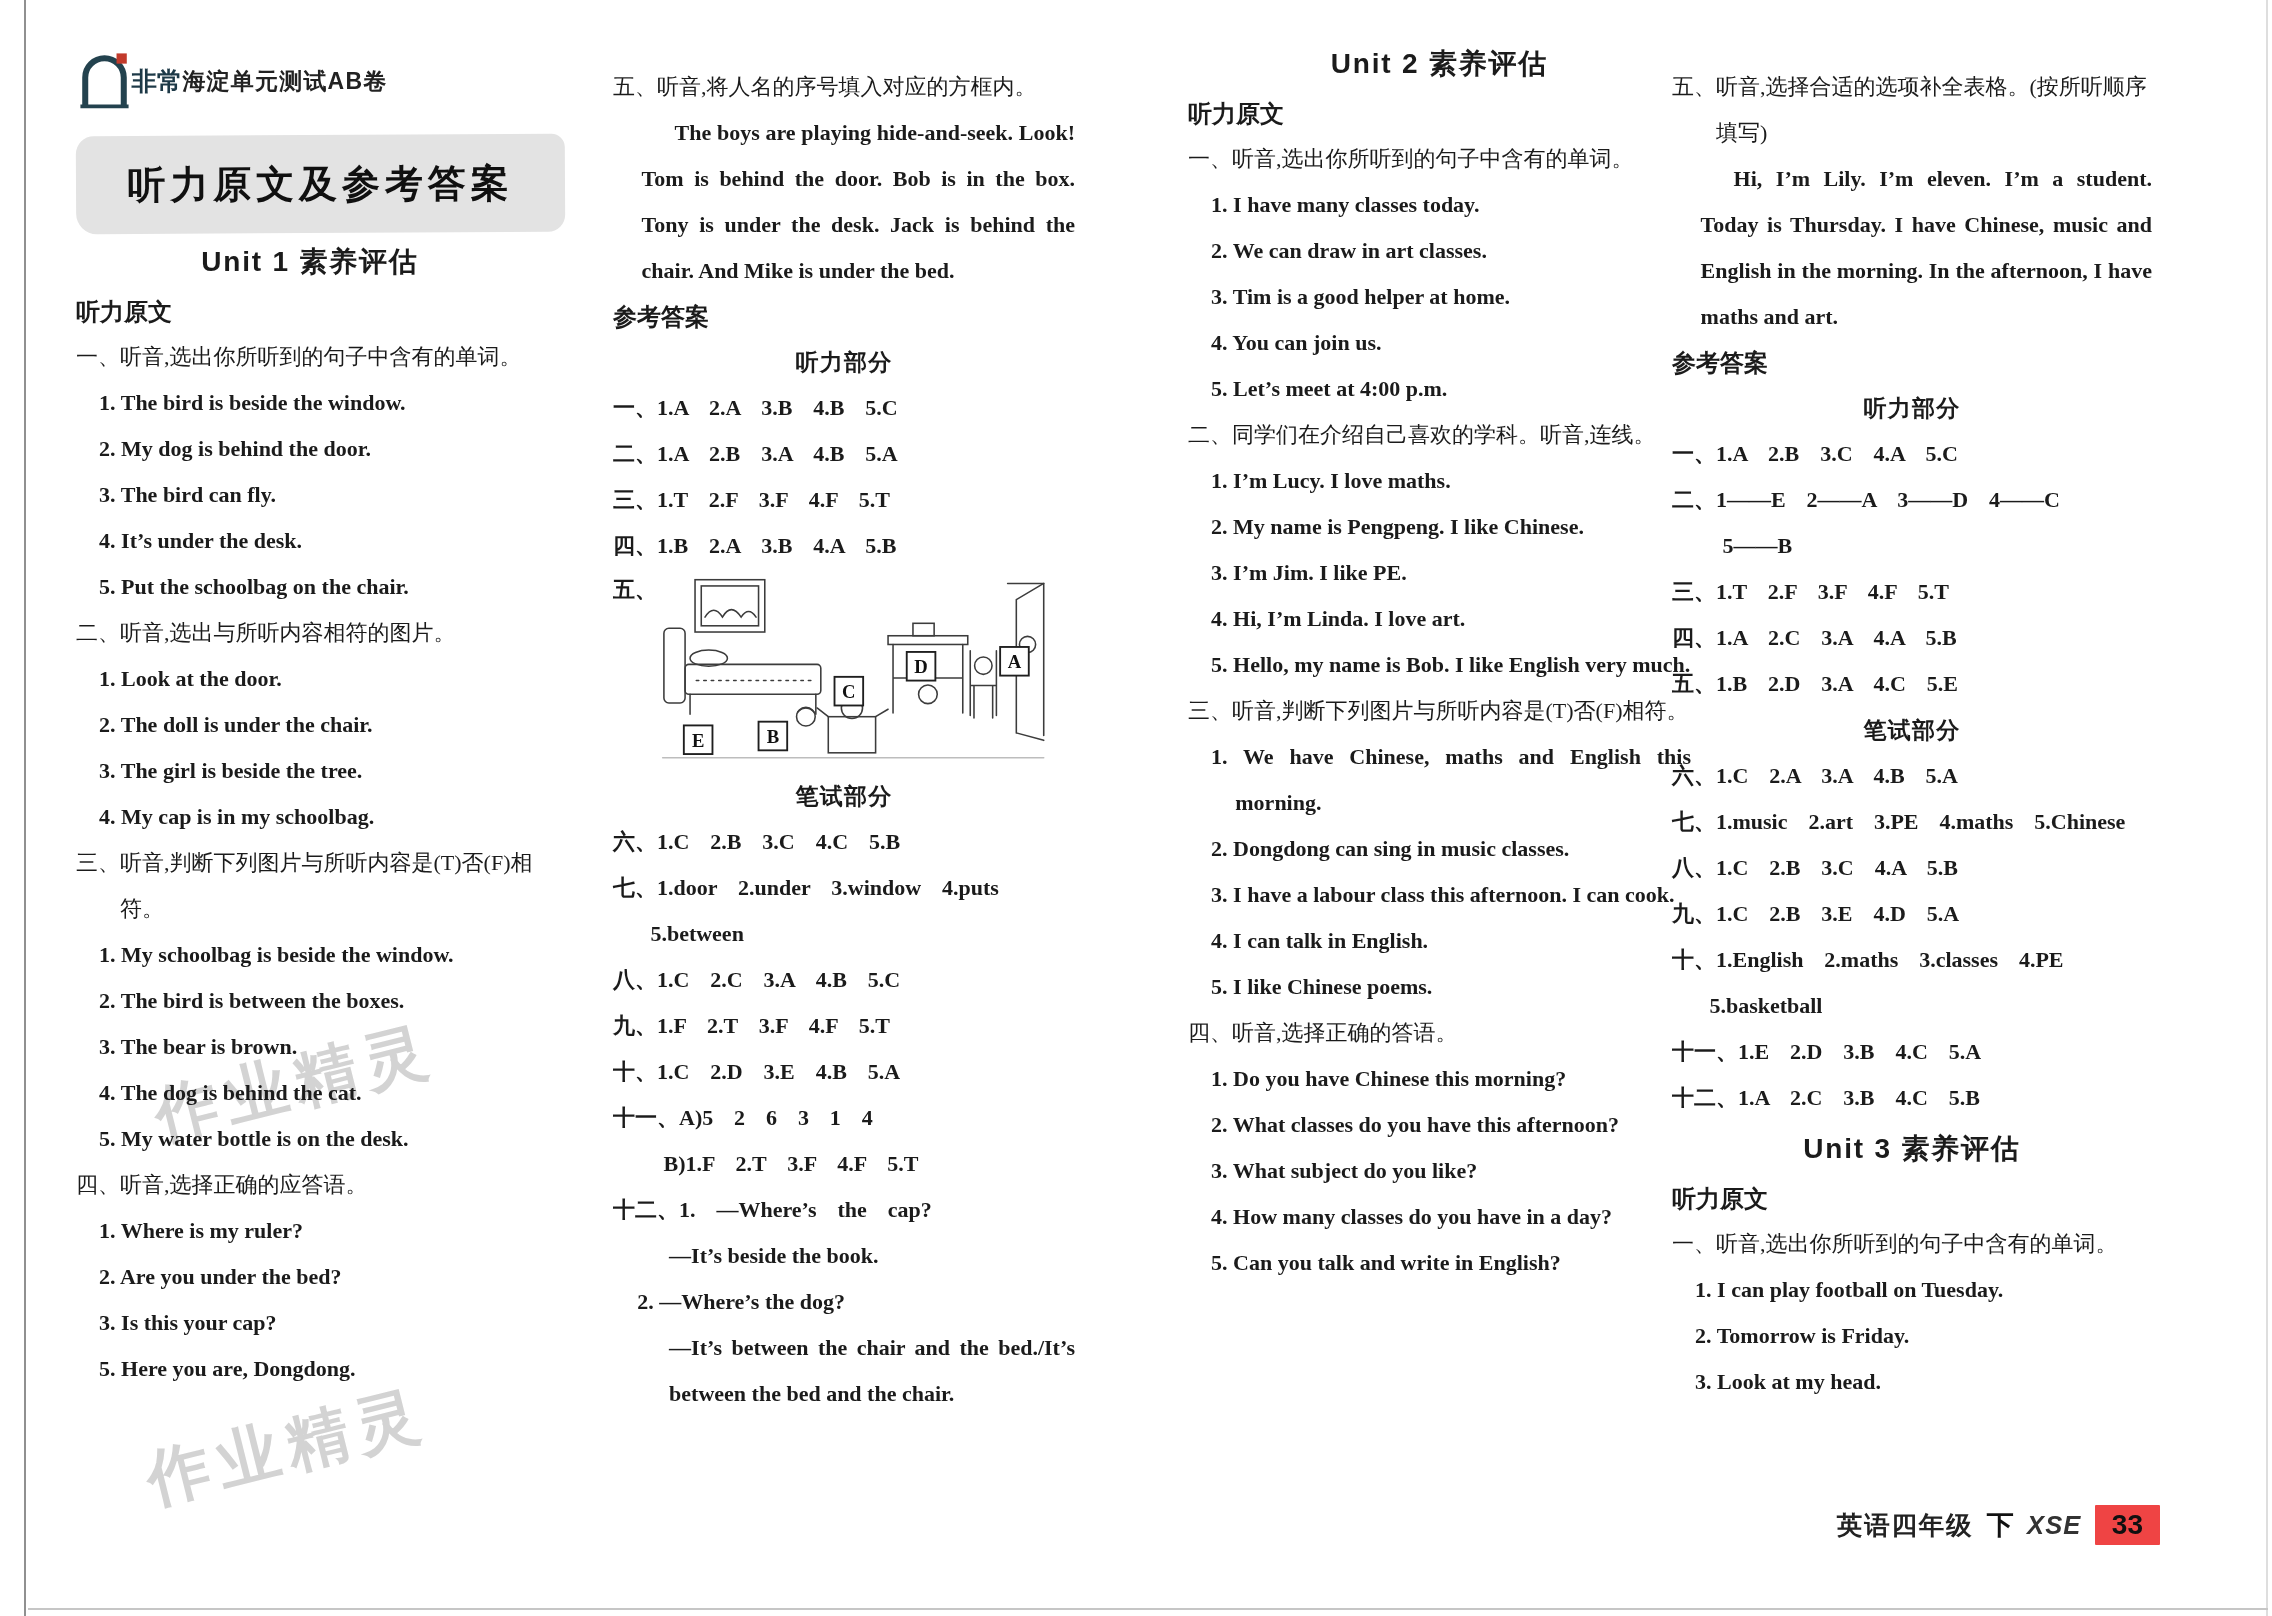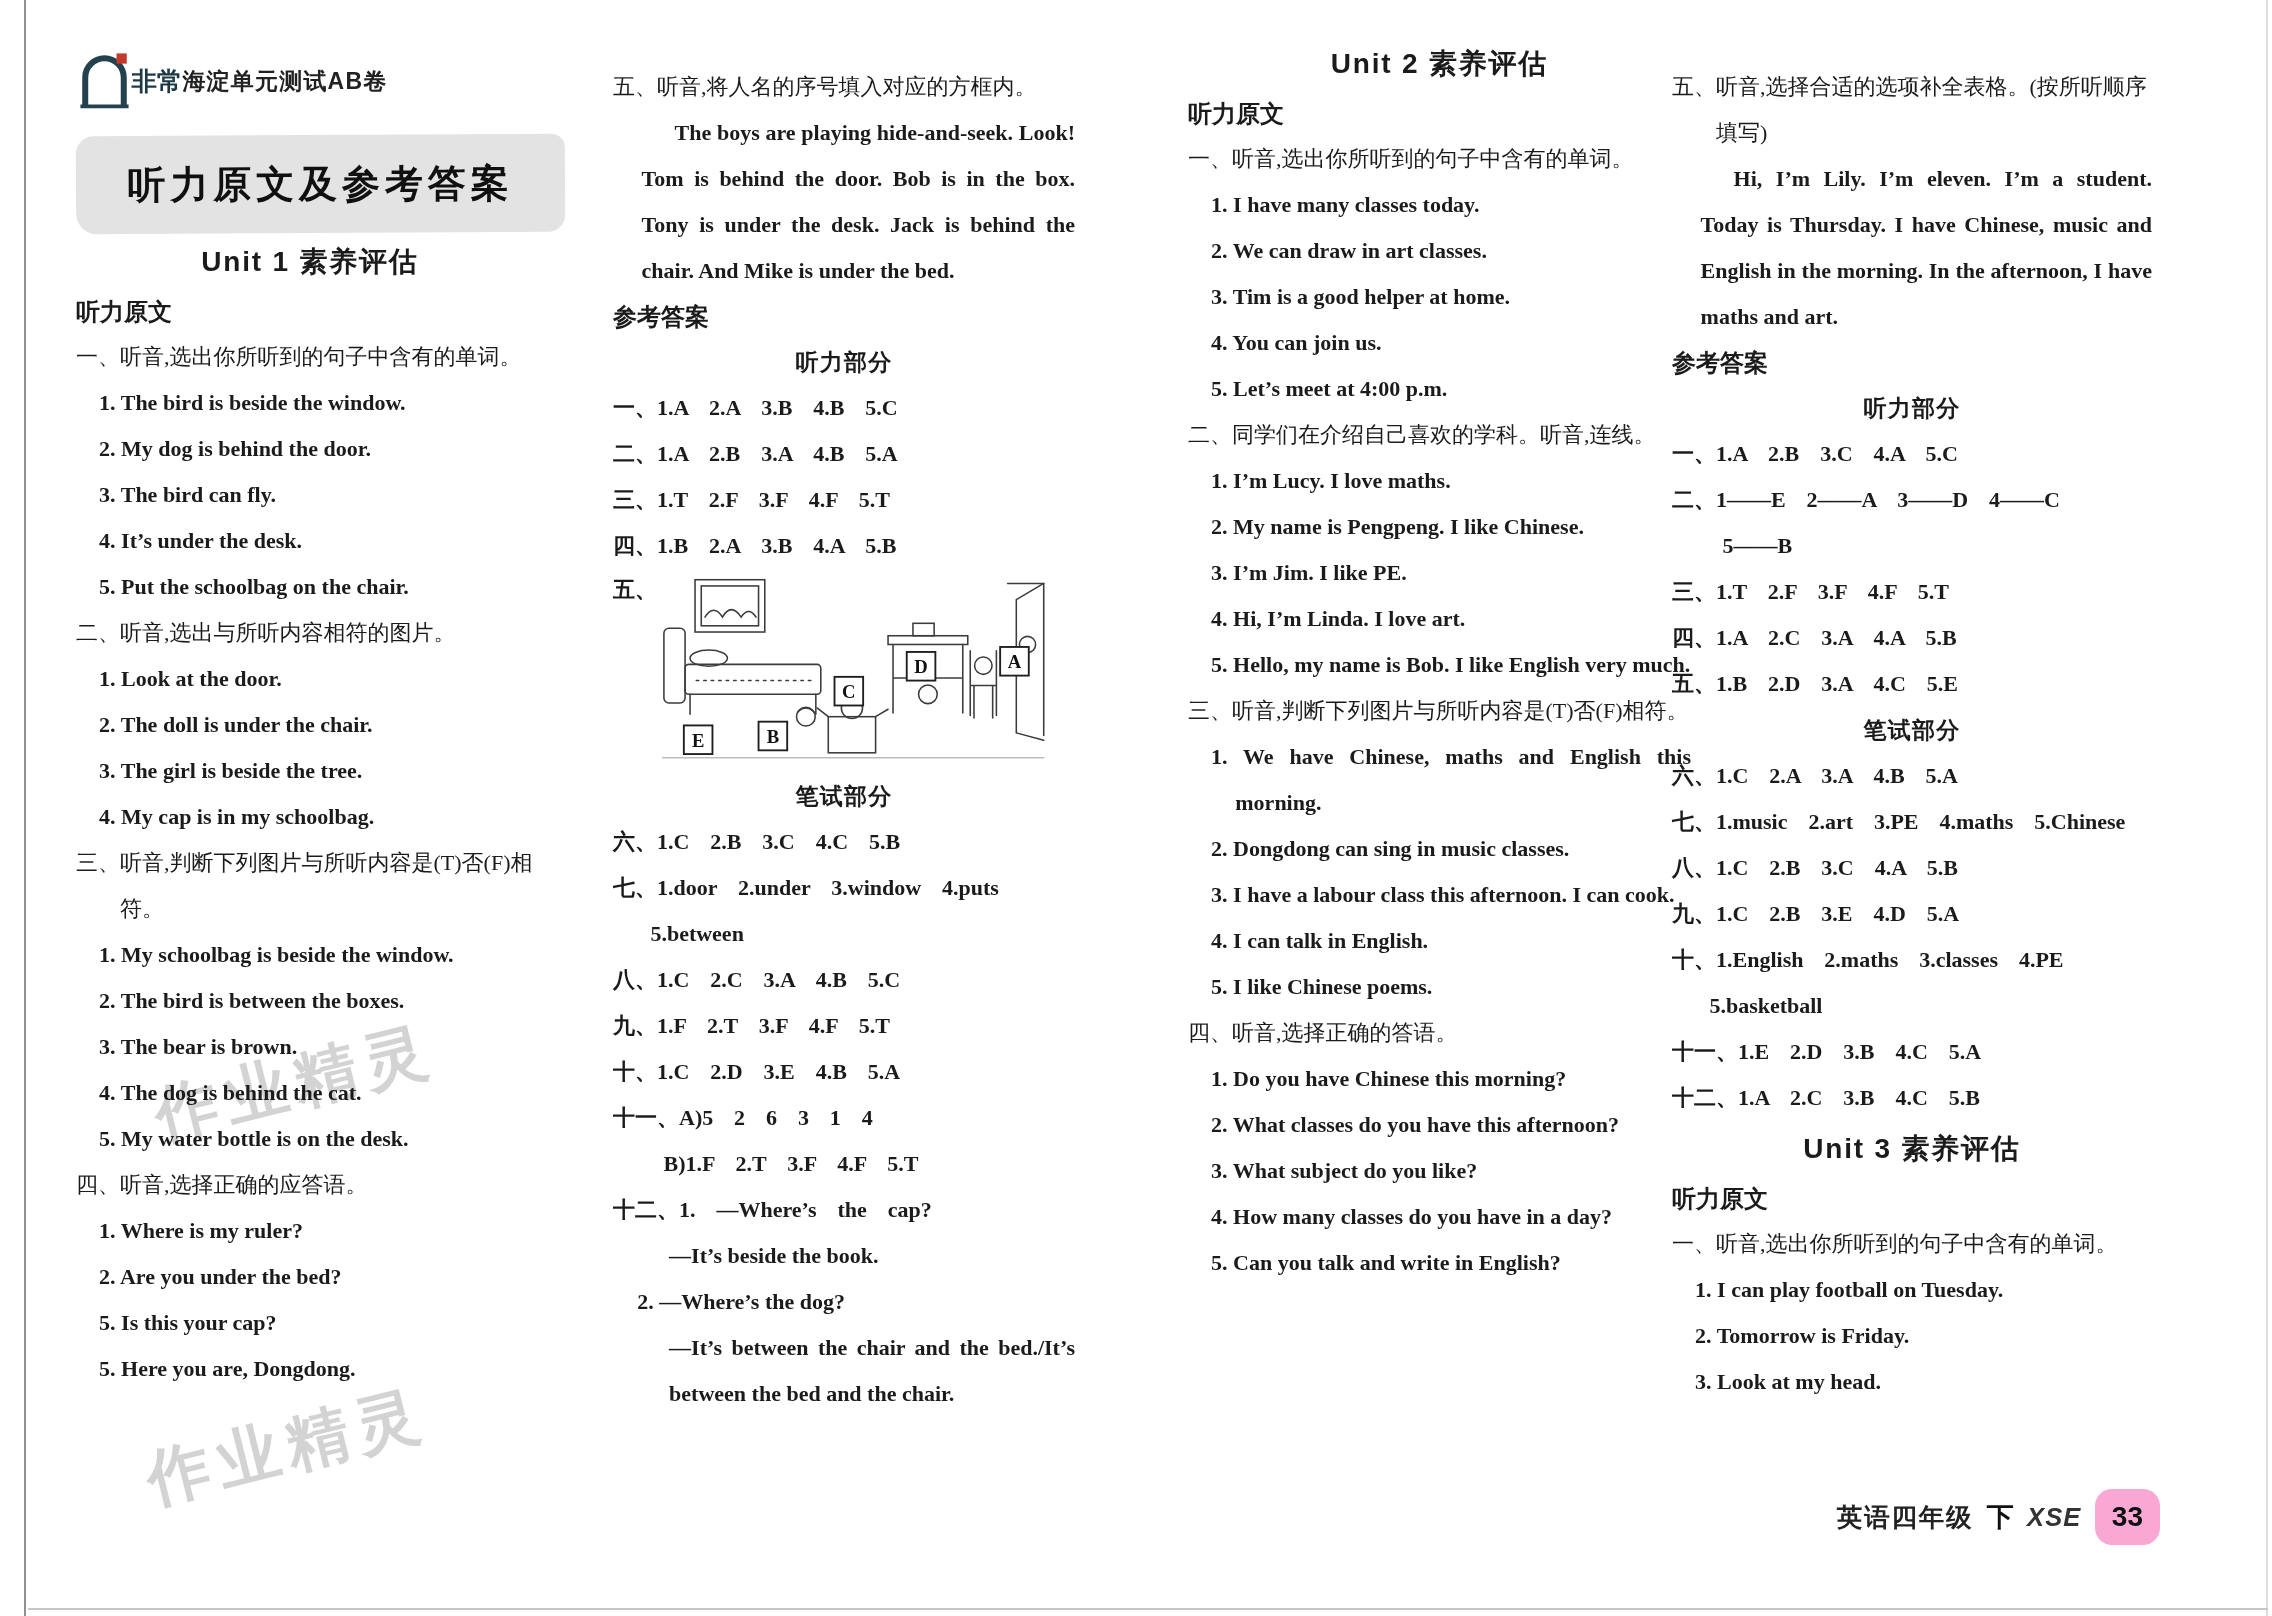--- a/index.html
+++ b/index.html
@@ -60,22 +60,22 @@
       white-space:nowrap;pointer-events:none;}
   .wm-1{left:152px;top:1040px;}
   .wm-2{left:144px;top:1404px;}
 
   
   .footer{position:absolute;right:113px;bottom:72px;display:flex;align-items:center;gap:13.3px;
           font-family:"Liberation Sans","DejaVu Sans",sans-serif;}
   .f-book{font-weight:bold;font-size:25.5px;letter-spacing:1.8px;color:#222;}
   .f-vol{font-weight:bold;font-size:27px;color:#111;}
   .f-ed{font-weight:bold;font-style:italic;font-size:25.5px;color:#333;letter-spacing:1.2px;}
-  .f-page{background:#f9a8d4;color:#101010;font-weight:bold;font-size:28px;
-          padding:12px 17px;border-radius:17px;}
+  .f-page{background:#ef4444;color:#101010;font-weight:bold;font-size:28px;
+          padding:4px 17px;border-radius:1px;}
 </style>
 </head>
 <body>
 
 <div class="edge-left"></div>
 <div class="edge-right"></div>
 <div class="edge-bottom"></div>
 
 <div class="wm wm-1">作业精灵</div>
 <div class="wm wm-2">作业精灵</div>
@@ -108,21 +108,21 @@
     <div class="blk item">4. My cap is in my schoolbag.</div>
     <div class="blk cn">三、听音,判断下列图片与所听内容是(T)否(F)相符。</div>
     <div class="blk item">1. My schoolbag is beside the window.</div>
     <div class="blk item">2. The bird is between the boxes.</div>
     <div class="blk item">3. The bear is brown.</div>
     <div class="blk item">4. The dog is behind the cat.</div>
     <div class="blk item">5. My water bottle is on the desk.</div>
     <div class="blk cn">四、听音,选择正确的应答语。</div>
     <div class="blk item">1. Where is my ruler?</div>
     <div class="blk item">2. Are you under the bed?</div>
-    <div class="blk item">5. Is this your cap?</div>
+    <div class="blk item">3. Is this your cap?</div>
     <div class="blk item">5. Here you are, Dongdong.</div>
   </div>
 
 <div class="col col-2">
     <div class="blk cn">五、听音,将人名的序号填入对应的方框内。</div>
     <div class="blk para">The boys are playing hide-and-seek. Look! Tom is behind the door. Bob is in the box. Tony is under the desk. Jack is behind the chair. And Mike is under the bed.</div>
     <div class="blk sec">参考答案</div>
     <div class="blk center">听力部分</div>
     <div class="blk ans">一、1.A 2.A 3.B 4.B 5.C</div>
     <div class="blk ans">二、1.A 2.B 3.A 4.B 5.A</div>

